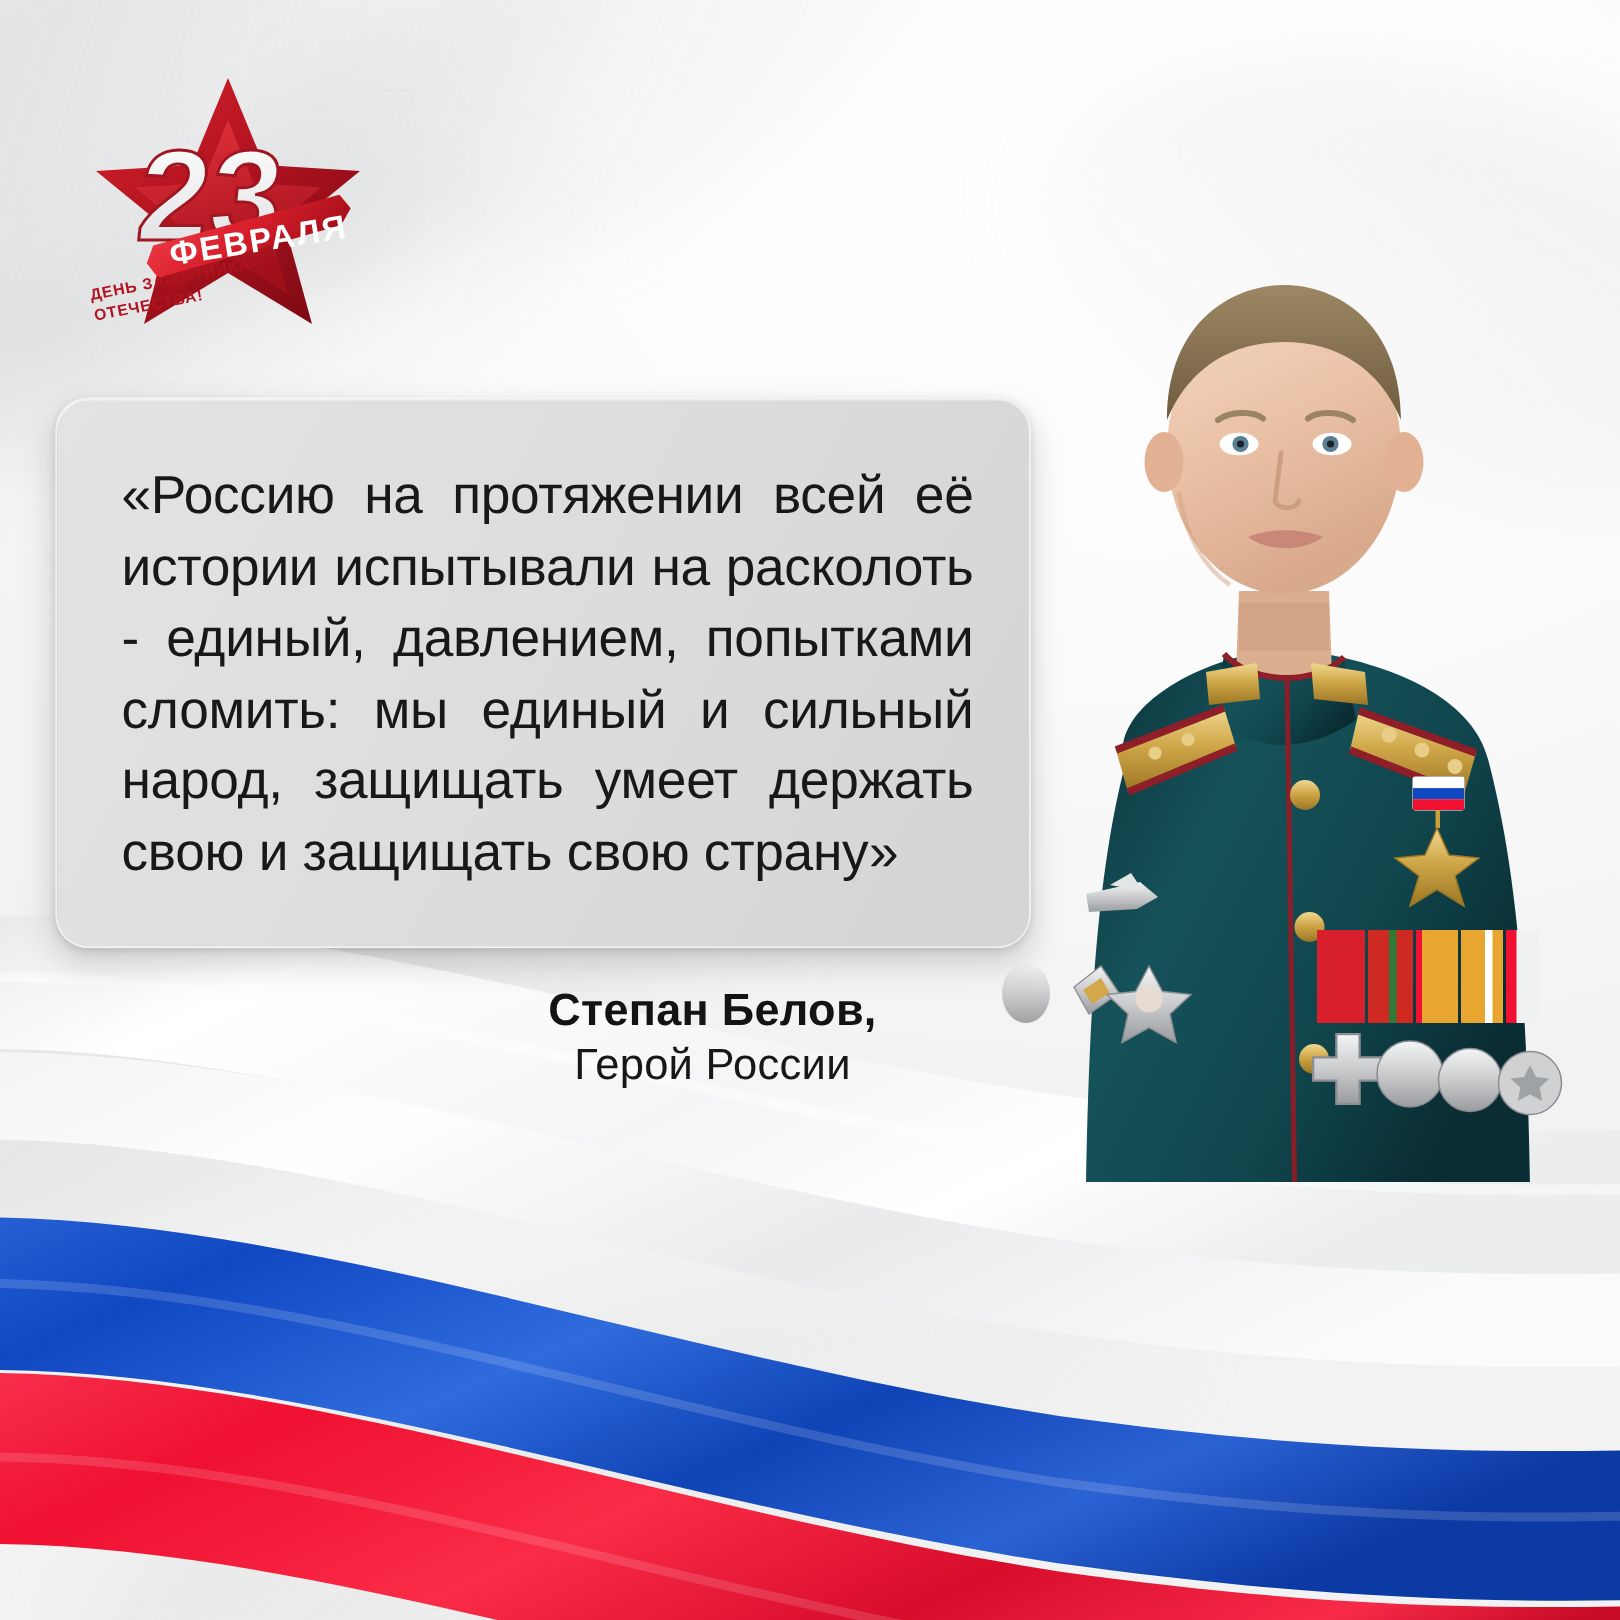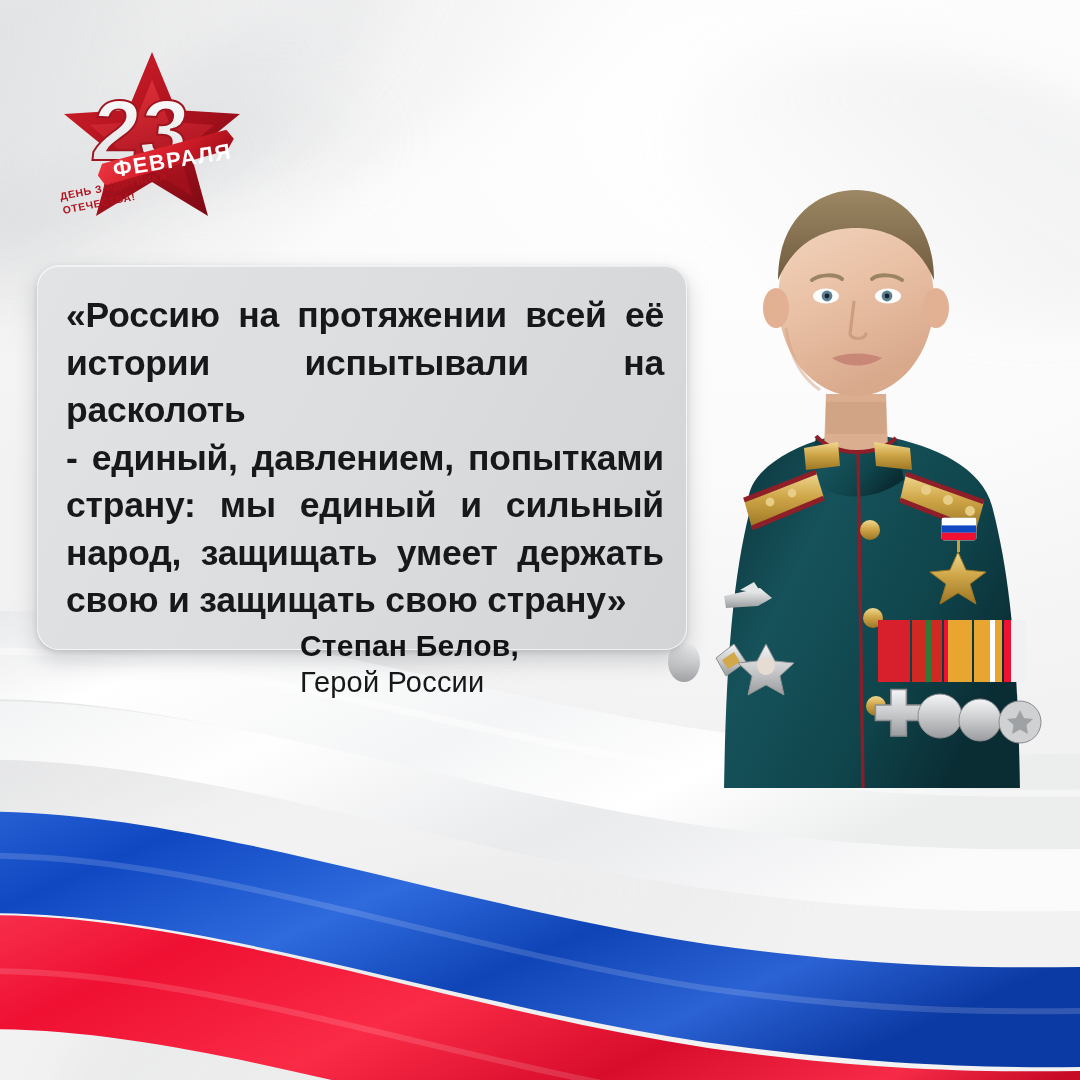--- a/index.html
+++ b/index.html
@@ -66,40 +66,40 @@
     padding:26px 22px 24px 28px;
     border-radius:22px;
     background:linear-gradient(118deg,#e2e3e4 0%,#dcdddf 48%,#d3d4d6 100%);
     border:1px solid rgba(255,255,255,.65);
     box-shadow:
       0 10px 22px rgba(90,95,102,.28),
       0 2px 5px rgba(90,95,102,.18),
       inset 0 1px 0 rgba(255,255,255,.55);
   }
   .quote-text{
-    margin:0;
+    margin:15px;
     font-family:"Liberation Sans", sans-serif;
     font-size:35.5px;
     line-height:47.5px;
     letter-spacing:-0.2px;
     color:#17181a;
     text-align:justify;
     text-align-last:left;
-    font-weight:700;
+    font-weight:400;
   }
   .quote-text .q-line{display:block;}
   .quote-text .q-line.j{
     text-align:justify;
     text-align-last:justify;
   }
 
   
   .attrib{
-    position:absolute;left:300px;top:628px;width:350px;
-    text-align:left;
+    position:absolute;left:300px;top:656px;width:350px;
+    text-align:center;
   }
   .attrib .name{
     display:block;
     font-size:30px;line-height:36px;
     font-weight:700;color:#121315;
     letter-spacing:.2px;
   }
   .attrib .role{
     display:block;
     font-size:29px;line-height:36px;
@@ -347,21 +347,21 @@
         <text x="8" y="166" font-family="Liberation Sans, sans-serif" font-size="10.5" font-weight="700" fill="#b0141f" letter-spacing="0.6">ОТЕЧЕСТВА!</text>
       </g>
     </svg>
   </div>
 
   <div class="quote-card">
     <p class="quote-text">
       <span class="q-line j">«Россию на протяжении всей её</span>
       <span class="q-line j">истории испытывали на расколоть</span>
       <span class="q-line j">- единый, давлением, попытками</span>
-      <span class="q-line j">страну: мы единый и сильный</span>
+      <span class="q-line j">сломить: мы единый и сильный</span>
       <span class="q-line j">народ, защищать умеет держать</span>
       <span class="q-line">свою и защищать свою страну»</span>
     </p>
   </div>
 
   <div class="attrib">
     <span class="name">Степан Белов,</span>
     <span class="role">Герой России</span>
   </div>
 

